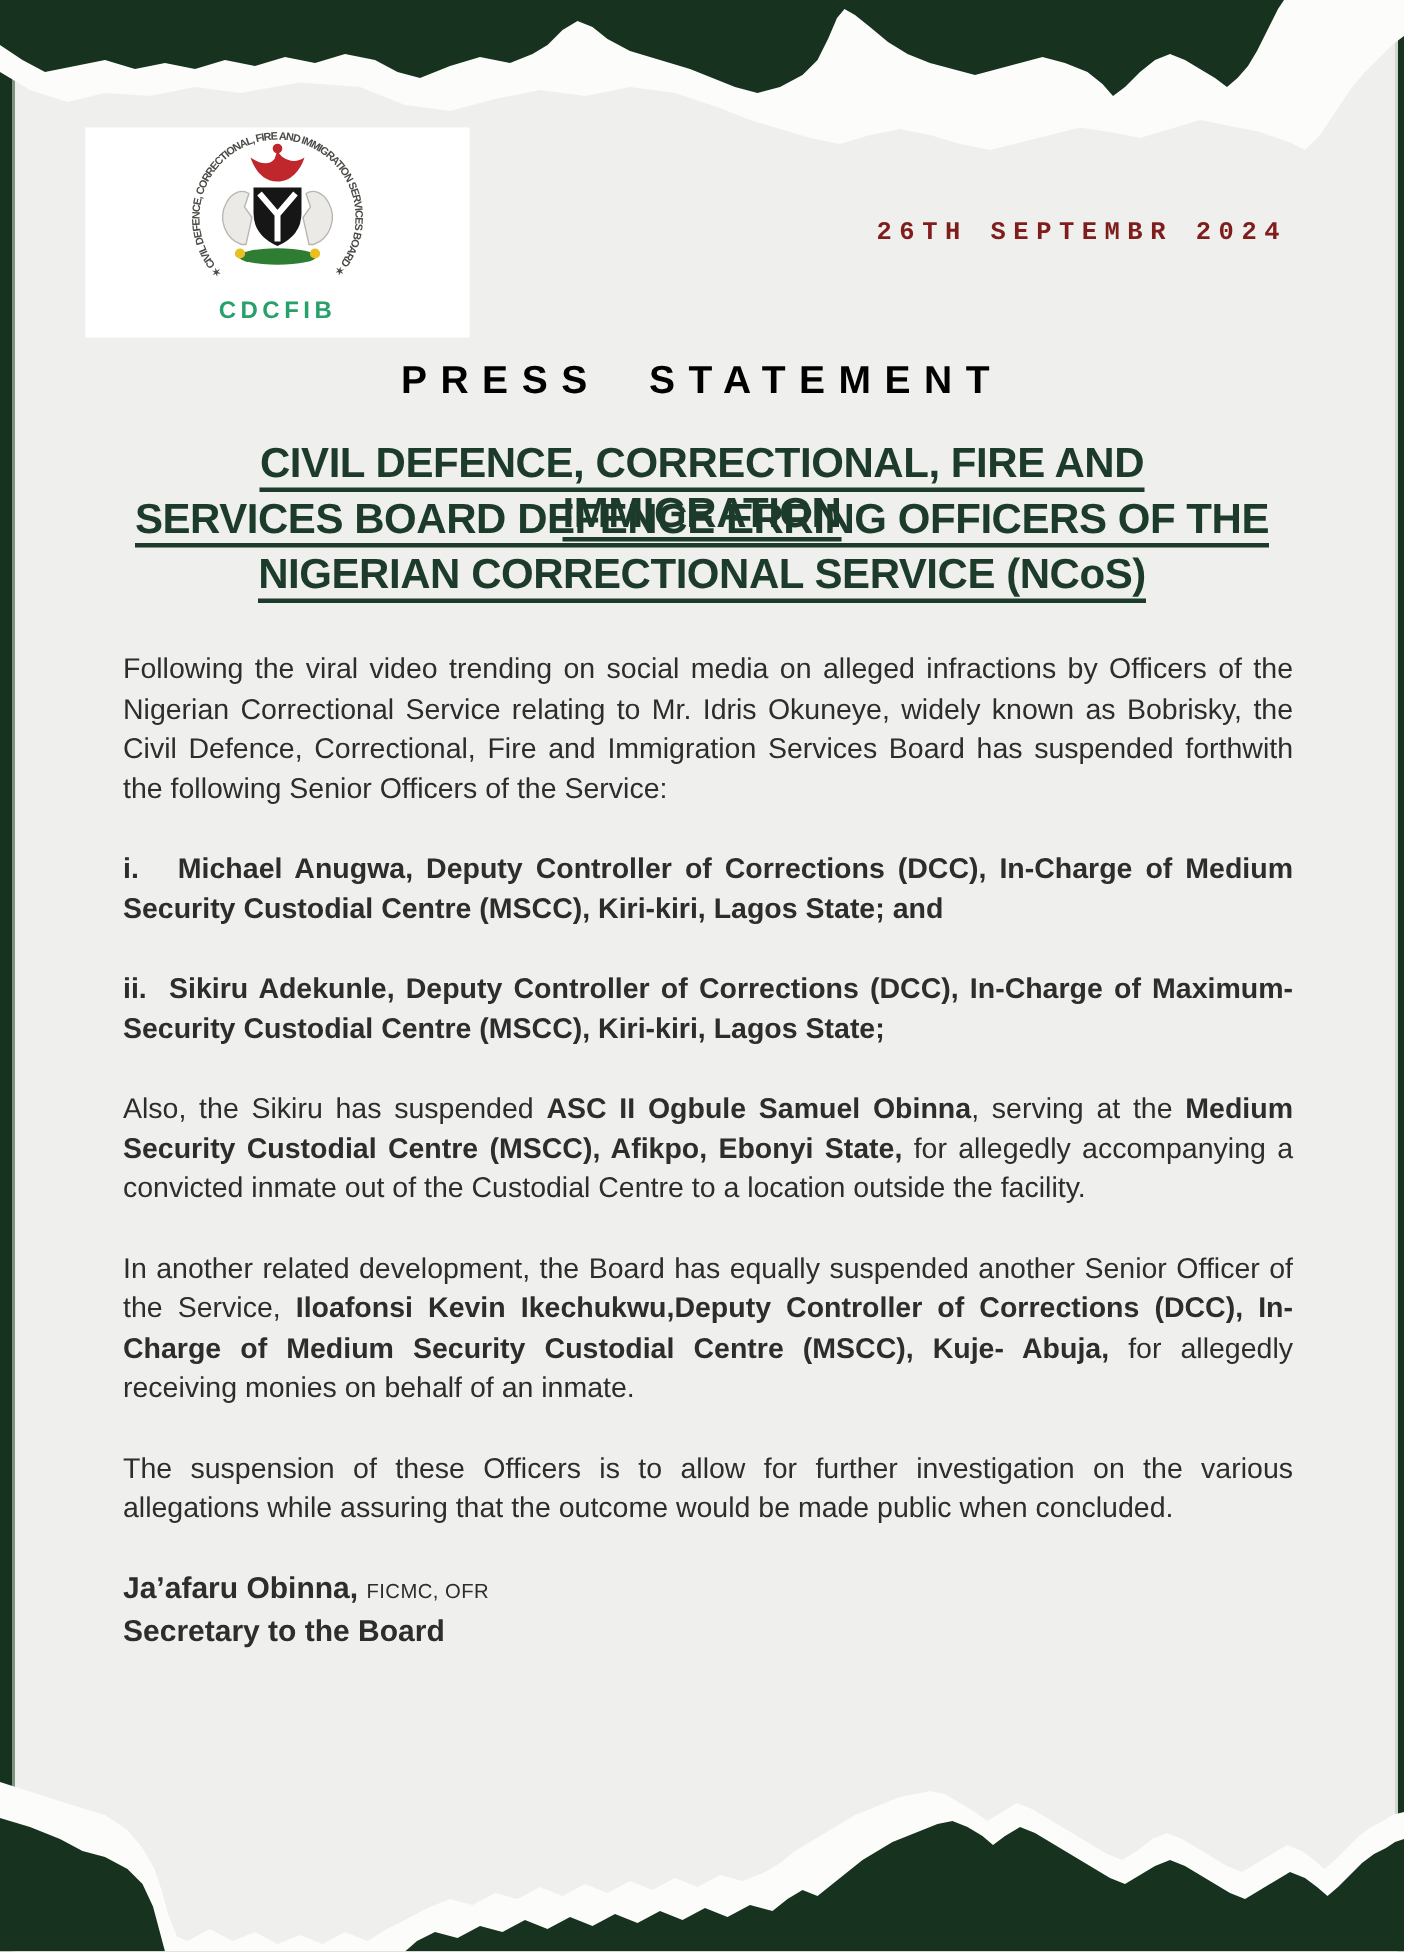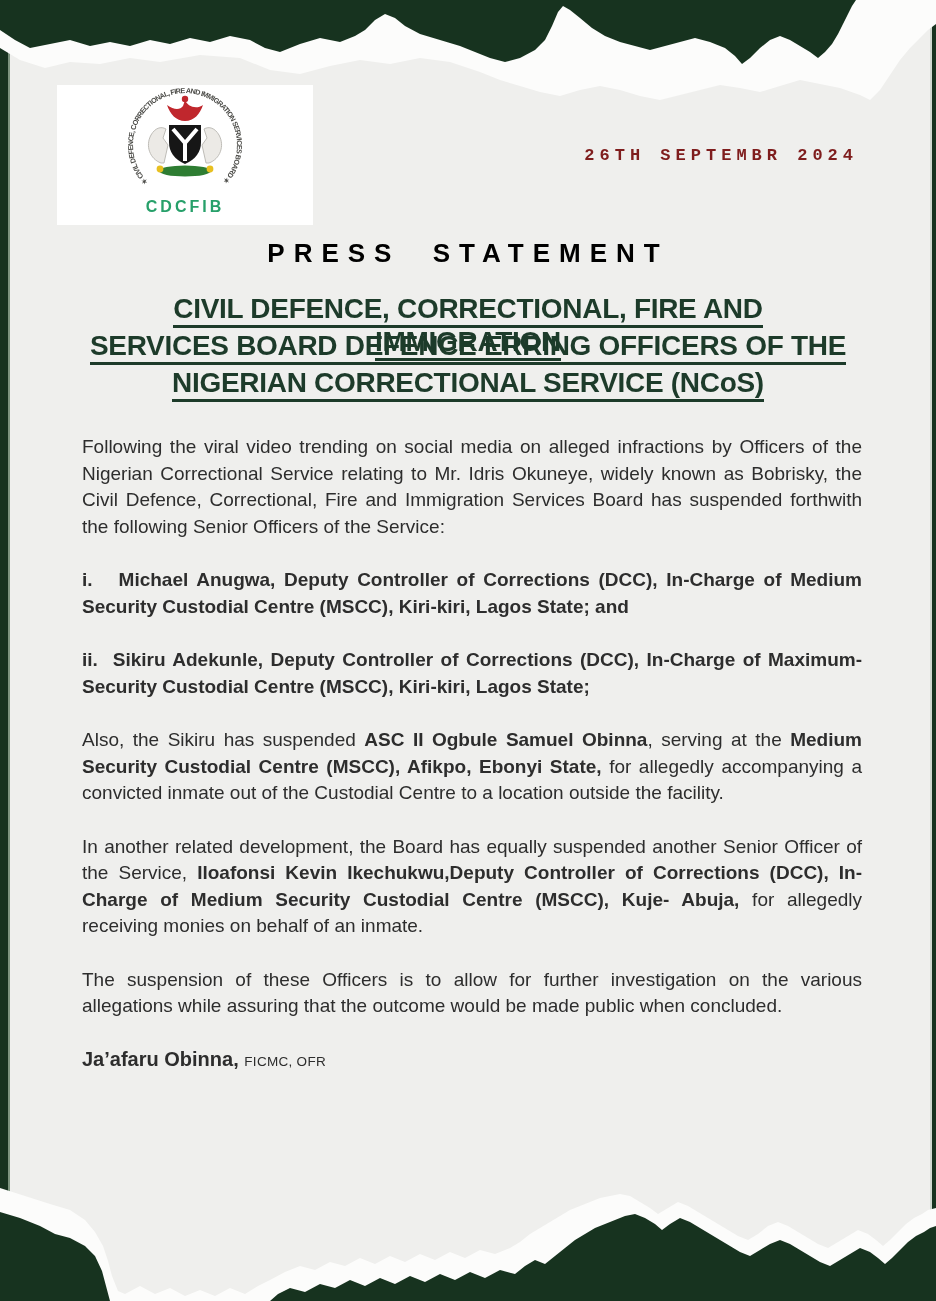--- a/index.html
+++ b/index.html
@@ -130,16 +130,17 @@
     <p><span class="b">ii.&nbsp;&nbsp;Sikiru Adekunle, Deputy Controller of Corrections (DCC), In-Charge of Maximum-Security Custodial Centre (MSCC), Kiri-kiri, Lagos State;</span></p>
     <p><span>Also, the Sikiru has suspended </span><span class="b">ASC II Ogbule Samuel Obinna</span><span>, serving at the </span><span class="b">Medium Security Custodial Centre (MSCC), Afikpo, Ebonyi State,</span><span> for allegedly accompanying a convicted inmate out of the Custodial Centre to a location outside the facility.</span></p>
     <p><span>In another related development, the Board has equally suspended another Senior Officer of the Service, </span><span class="b">Iloafonsi Kevin Ikechukwu,Deputy Controller of Corrections (DCC), In-Charge of Medium Security Custodial Centre (MSCC), Kuje- Abuja,</span><span> for allegedly receiving monies on behalf of an inmate.</span></p>
     <p><span>The suspension of these Officers is to allow for further investigation on the various allegations while assuring that the outcome would be made public when concluded.</span></p>
 
     <div class="signature">
       <p class="name-line">
         <span class="name">Ja’afaru Obinna,</span>
         <span class="honors">FICMC, OFR</span>
       </p>
+      <p class="role">Secretary to the Board</p>
     </div>
   </div>
 
 </div>
 
 </body></html>

